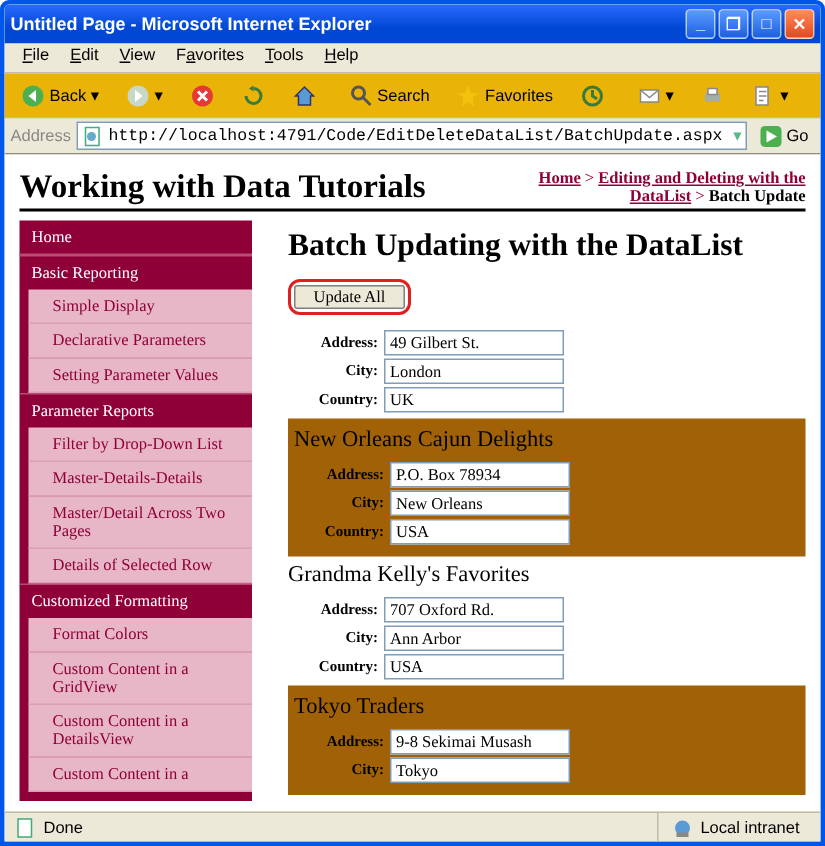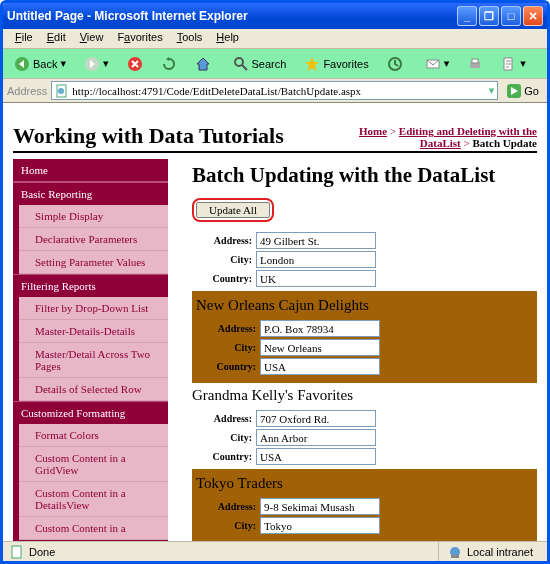--- a/index.html
+++ b/index.html
@@ -6,31 +6,31 @@
   body { margin: 0; font-family: Tahoma, Verdana, sans-serif; font-size: 11px; background: #fff; }
   .outer { border: 3px solid #0055EA; border-radius: 6px 6px 0 0; width: 550px; height: 564px; overflow: hidden; display: flex; flex-direction: column; }
   .titlebar { background: linear-gradient(#2b6cff,#0047d4 60%,#0047d4); color: #fff; height: 26px; display: flex; align-items: center; padding: 0 4px; font-size: 12px; font-weight: bold; }
   .titlebar .spacer { flex: 1; }
   .titlebtn { width: 20px; height: 20px; margin-left: 2px; border-radius: 3px; display: flex; align-items: center; justify-content: center; border: 1px solid rgba(255,255,255,.6); font-family: Arial; font-size: 11px; color: #fff; cursor: default; }
   .titlebtn.blue { background: linear-gradient(#5a9bff,#1c5fe0); }
   .titlebtn.red { background: linear-gradient(#ff8a5b,#e04a1c); }
   .menubar { background: #ece9d8; height: 20px; display: flex; align-items: flex-start; padding: 0 6px; gap: 2px; border-bottom: 1px solid #c0bca8; }
   .menubar span { padding: 2px 6px; cursor: default; }
   .menubar span u { text-decoration: underline; }
-  .toolbar { background: #86efac; height: 30px; display: flex; align-items: center; padding: 0 4px; border-bottom: 1px solid #c0bca8; gap: 4px; }
+  .toolbar { background: #eab308; height: 30px; display: flex; align-items: center; padding: 0 4px; border-bottom: 1px solid #c0bca8; gap: 4px; }
   .tbtn { display: flex; align-items: center; gap: 3px; padding: 2px 6px; border: 1px solid transparent; border-radius: 3px; cursor: default; }
   .ticon { width: 16px; height: 16px; display: inline-flex; align-items: center; justify-content: center; }
   .tsep { width: 1px; height: 20px; background: #b0ad98; }
   .addr { background: #ece9d8; height: 24px; display: flex; align-items: center; padding: 0 4px; border-bottom: 1px solid #8f8c78; gap: 4px; }
   .addr label { color: #888; }
   .addr .addrwrap { flex: 1; display: flex; background: #fff; border: 1px solid #7f9db9; height: 19px; align-items: center; }
   .addr .addrwrap .doc { width: 14px; height: 14px; margin: 0 3px; }
-  .addr input { flex: 1; border: none; outline: none; font-family: Liberation Serif, serif; font-size: 11px; padding: 0; }
+  .addr input { flex: 1; border: none; outline: none; font-family: Liberation Mono, monospace; font-size: 11px; padding: 0; }
   .addr .go { display: flex; align-items: center; gap: 2px; padding: 0 4px; }
-  .content { flex: 1; overflow: auto; padding: 20px 10px 0 10px; background: #fff; }
+  .content { flex: 1; overflow: auto; padding: 8px 10px 0 10px; background: #fff; }
   .hdr { display: flex; align-items: flex-end; border-bottom: 2px solid #000; padding-bottom: 2px; margin-bottom: 6px; }
   .hdr h1 { margin: 0; font-family: Georgia, 'Times New Roman', serif; font-size: 22px; font-weight: bold; flex: 1; }
   .hdr .crumb { text-align: right; font-size: 11px; font-family: Verdana; color: #900038; max-width: 220px; }
   .hdr .crumb a { color: #900038; text-decoration: underline; font-weight: bold; }
   .hdr .crumb b.cur { color: #000; font-weight: bold; text-decoration: none; }
   .body { display: flex; gap: 24px; }
   .nav { width: 155px; background: #900038; padding-bottom: 6px; }
   .nav .home, .nav .cat { color: #fff; font-family: Verdana; font-size: 11px; padding: 5px 8px; }
   .nav .home { border-bottom: 1px solid #b84c74; }
   .nav .cat { border-top: 1px solid #b84c74; }
@@ -214,21 +214,21 @@
       </div>
     </div>
 
     <div class="body">
       <div class="nav" id="sidebar">
           <div class="home">Home</div>
           <div class="cat">Basic Reporting</div>
           <div class="sub">Simple Display</div>
           <div class="sub">Declarative Parameters</div>
           <div class="sub">Setting Parameter Values</div>
-          <div class="cat">Filtering Reports</div>
+          <div class="cat">Parameter Reports</div>
           <div class="sub">Filter by Drop-Down List</div>
           <div class="sub">Master-Details-Details</div>
           <div class="sub">Master/Detail Across Two Pages</div>
           <div class="sub">Details of Selected Row</div>
           <div class="cat">Customized Formatting</div>
           <div class="sub">Format Colors</div>
           <div class="sub">Custom Content in a GridView</div>
           <div class="sub">Custom Content in a DetailsView</div>
           <div class="sub">Custom Content in a</div>
         </div>

